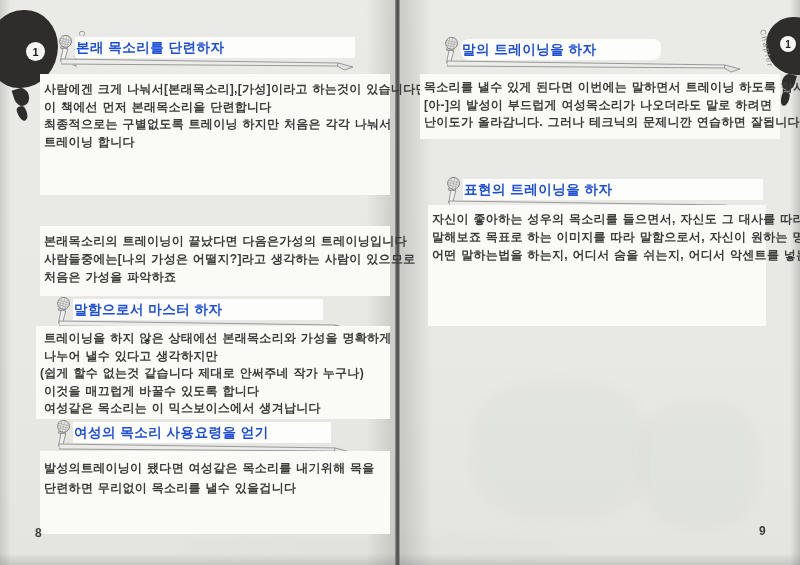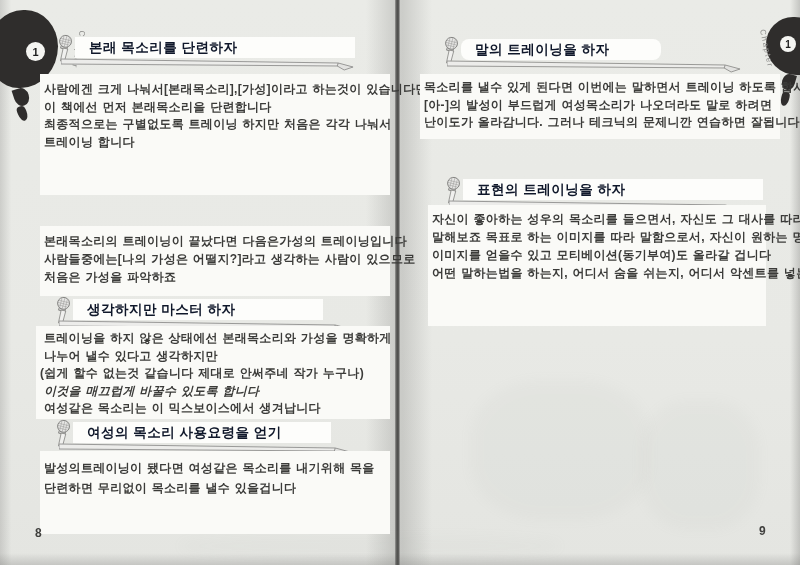--- a/index.html
+++ b/index.html
@@ -33,22 +33,22 @@
     font-weight:bold;color:#1e1e1e;}
   .badge-chapter{position:absolute;color:#8b8b89;font-size:8px;letter-spacing:1.5px;
     writing-mode:vertical-rl;}
   .badge-tail1{position:absolute;background:#2f2d2c;}
   .badge-tail2{position:absolute;background:#2f2d2c;}
 
   
   .hdr{position:absolute;height:38px;}
   .mic{position:absolute;left:0;top:0;width:22px;height:30px;}
   .strip{position:absolute;left:21px;top:3px;height:21px;background:#fdfdfb;}
-  .title{display:block;line-height:21px;padding-left:14px;font-size:13.5px;
-    font-weight:bold;color:#0f172a;letter-spacing:0.5px;white-space:nowrap;}
+  .title{display:block;line-height:21px;padding-left:1px;font-size:13.5px;
+    font-weight:bold;color:#1d4ed8;letter-spacing:0.5px;white-space:nowrap;}
   .rod{position:absolute;left:7px;top:22px;height:15px;}
 
   
   .tbox{position:absolute;background:#fafaf7;}
   .tbox p{margin:0;padding:0 0 0 4px;font-size:12px;font-weight:bold;
     color:#3b3b39;letter-spacing:0.3px;word-spacing:1px;white-space:nowrap;}
 
   .pageno{position:absolute;font-size:12px;font-weight:bold;color:#3f3f3d;}
 </style>
 </head>
@@ -113,41 +113,41 @@
 
 
   <div class="tbox" style="left:40px;top:226px;width:350px;height:64px;padding-top:6px;">
     <p style="line-height:18px;">본래목소리의 트레이닝이 끝났다면 다음은가성의 트레이닝입니다</p>
     <p style="line-height:18px;">사람들중에는[나의 가성은 어떨지?]라고 생각하는 사람이 있으므로</p>
     <p style="line-height:18px;">처음은 가성을 파악하죠</p>
   </div>
 
   <div class="hdr" style="left:52px;top:296px;width:303px;">
     <div class="strip" style="width:250px;">
-      <span class="title">생각하지만 마스터 하자</span>
+      <span class="title">말함으로서 마스터 하자</span>
     </div>
     <svg class="mic" viewBox="0 0 24 32">
       <g transform="rotate(14 12 8)">
         <rect x="9" y="13" width="7" height="3" fill="#cfcfcd" stroke="#787876" stroke-width="0.8"></rect>
         <circle cx="12.5" cy="7.5" r="6.5" fill="#e6e6e4" stroke="#787876" stroke-width="0.9"></circle>
         <path d="M6.5 5.5 H18.5 M6 8 H19 M7 10.5 H18 M9.5 1.5 V13.5 M12.5 1 V14 M15.5 1.5 V13.5" stroke="#9a9a98" stroke-width="0.55" fill="none"></path>
       </g>
       <polygon points="10,15 15,16 11,31 7,29" fill="#f0f0ee" stroke="#787876" stroke-width="0.8"></polygon>
     </svg>
     <svg class="rod" viewBox="0 0 300 15" preserveAspectRatio="none" style="width:295px;">
       <polygon points="0,3 281,7 281,10 0,8" fill="#ececea" stroke="#8f8f8d" stroke-width="0.9"></polygon>
       <path d="M281,7 L296,11 L287,14 L280,10 Z" fill="#e2e2e0" stroke="#8f8f8d" stroke-width="0.9"></path>
     </svg>
   </div>
 
   <div class="tbox" style="left:36px;top:326px;width:354px;height:89px;padding-top:4px;">
     <p style="line-height:17.5px;padding-left:8px;">트레이닝을 하지 않은 상태에선 본래목소리와 가성을 명확하게</p>
     <p style="line-height:17.5px;padding-left:8px;">나누어 낼수 있다고 생각하지만</p>
     <p style="line-height:17.5px;">(쉽게 할수 없는것 같습니다 제대로 안써주네 작가 누구나)</p>
-    <p style="line-height:17.5px;padding-left:8px;font-style:italic;">이것을 매끄럽게 바꿀수 있도록 합니다</p>
+    <p style="line-height:17.5px;padding-left:8px;">이것을 매끄럽게 바꿀수 있도록 합니다</p>
     <p style="line-height:17.5px;padding-left:8px;">여성같은 목소리는 이 믹스보이스에서 생겨납니다</p>
   </div>
 
   <div class="hdr" style="left:52px;top:419px;width:303px;">
     <div class="strip" style="width:258px;">
       <span class="title">여성의 목소리 사용요령을 얻기</span>
     </div>
     <svg class="mic" viewBox="0 0 24 32">
       <g transform="rotate(14 12 8)">
         <rect x="9" y="13" width="7" height="3" fill="#cfcfcd" stroke="#787876" stroke-width="0.8"></rect>
@@ -207,19 +207,18 @@
     </svg>
     <svg class="rod" viewBox="0 0 300 15" preserveAspectRatio="none" style="width:295px;">
       <polygon points="0,3 281,7 281,10 0,8" fill="#ececea" stroke="#8f8f8d" stroke-width="0.9"></polygon>
       <path d="M281,7 L296,11 L287,14 L280,10 Z" fill="#e2e2e0" stroke="#8f8f8d" stroke-width="0.9"></path>
     </svg>
   </div>
 
   <div class="tbox" style="left:428px;top:205px;width:338px;height:116px;padding-top:5px;">
     <p style="line-height:18px;">자신이 좋아하는 성우의 목소리를 들으면서, 자신도 그 대사를 따라</p>
     <p style="line-height:18px;">말해보죠 목표로 하는 이미지를 따라 말함으로서, 자신이 원하는 명확한</p>
-    <p style="line-height:18px;">이미지를 얻을수 있고 모티베이션(동기부여)도 올라갈 겁니다</p>
     <p style="line-height:18px;">어떤 말하는법을 하는지, 어디서 숨을 쉬는지, 어디서 악센트를 넣는지,</p>
   </div>
 
   <div class="pageno" style="left:759px;top:524px;">9</div>
 
 </div>
 
 </body></html>

